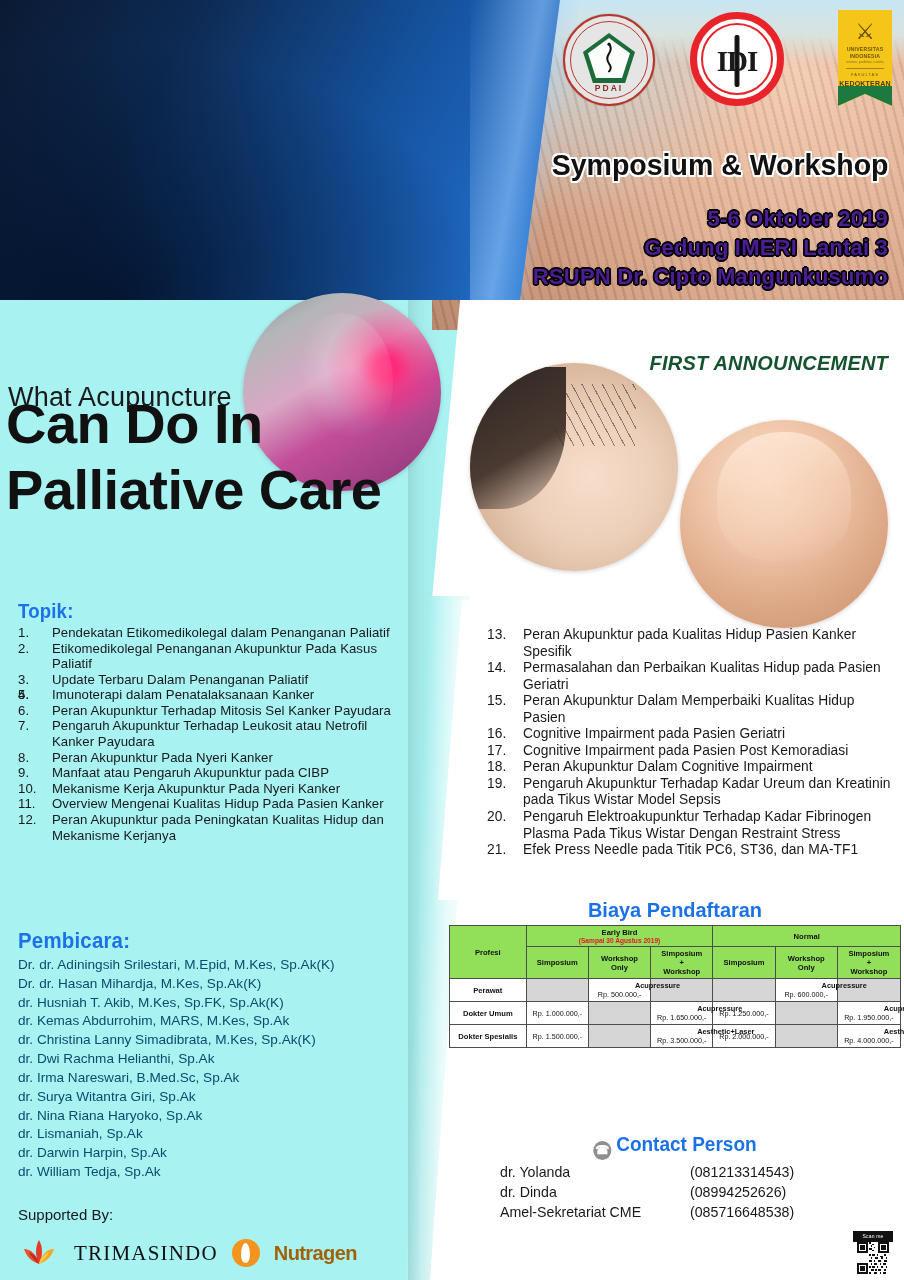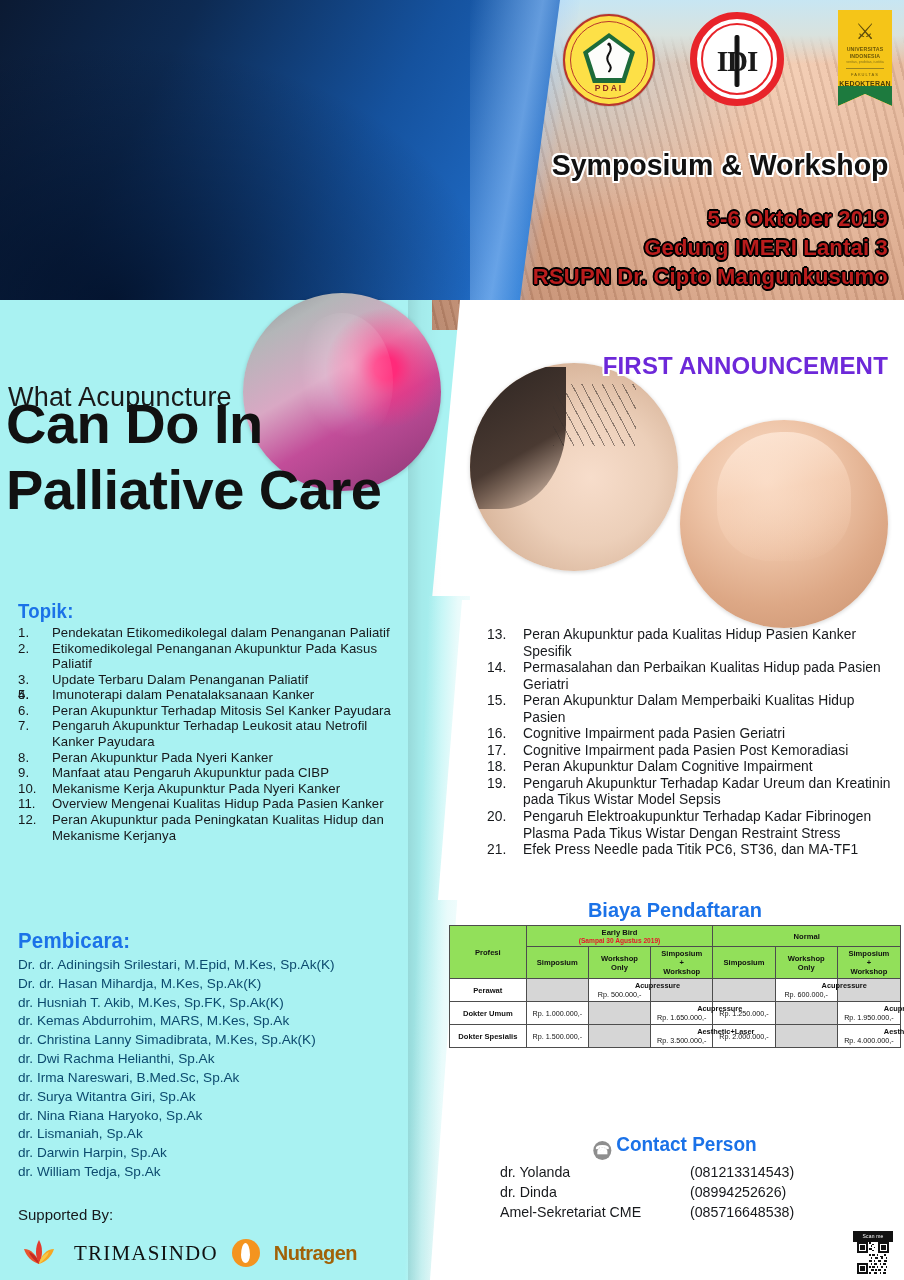--- a/index.html
+++ b/index.html
@@ -92,21 +92,21 @@
   .white-wedge {
     position:absolute; left:430px; top:300px; width:474px; height:320px;
     background:#ffffff;
     clip-path: polygon(30px 0, 474px 0, 474px 320px, 0 320px);
     z-index:2;
   }
 
   
   .logo-pdai {
     position:absolute; left:563px; top:14px; width:92px; height:92px; border-radius:50%;
-    background:#fde047; border:2px solid #b8352c; z-index:10;
+    background:#e5e5e5; border:2px solid #b8352c; z-index:10;
     box-shadow:0 0 0 1px rgba(0,0,0,0.08);
   }
   .pdai-inner{
     position:absolute; inset:5px; border-radius:50%; border:1px solid #b8352c;
   }
   .pdai-penta{
     position:absolute; left:50%; top:50%; width:52px; height:50px;
     transform:translate(-50%,-54%);
     background:#1d6b3a;
     clip-path:polygon(50% 0%, 100% 38%, 81% 100%, 19% 100%, 0% 38%);
@@ -168,21 +168,21 @@
     transform:scaleX(0.95); transform-origin:right;
     text-shadow:
       -1.6px -1.6px 0 #fff, 1.6px -1.6px 0 #fff, -1.6px 1.6px 0 #fff, 1.6px 1.6px 0 #fff,
       0 -1.8px 0 #fff, 0 1.8px 0 #fff, -1.8px 0 0 #fff, 1.8px 0 0 #fff;
     white-space:nowrap;
   }
   .sym-lines{
     position:absolute; right:16px; top:204px; z-index:12; text-align:right;
   }
   .sym-lines div{
-    font-size:22px; font-weight:bold; color:#b91c1c; line-height:1.32;
+    font-size:22px; font-weight:bold; color:#4c1d95; line-height:1.32;
     letter-spacing:0.2px;
     text-shadow:
       -1.4px -1.4px 0 #000, 1.4px -1.4px 0 #000, -1.4px 1.4px 0 #000, 1.4px 1.4px 0 #000,
       0 -1.6px 0 #000, 0 1.6px 0 #000, -1.6px 0 0 #000, 1.6px 0 0 #000;
     white-space:nowrap;
   }
 
   
   .kicker{
     position:absolute; left:8px; top:354px; z-index:8;
@@ -233,25 +233,26 @@
   }
   .circ-press::after{
     content:""; position:absolute; left:18%; top:6%; width:64%; height:62%;
     background:
       linear-gradient(168deg, rgba(255,235,220,0.85) 0%, rgba(250,215,190,0.5) 45%, rgba(230,180,150,0) 100%);
     border-radius:48% 48% 40% 40%;
   }
 
   .first-ann{
     position:absolute; right:16px; top:352px; z-index:12;
-    font-size:24px; font-weight:bold; color:#6d28d9; letter-spacing:0.2px;
+    font-size:20px; font-weight:bold; color:#14532d; letter-spacing:0.2px;
     text-shadow:
       -1.5px -1.5px 0 #fff, 1.5px -1.5px 0 #fff, -1.5px 1.5px 0 #fff, 1.5px 1.5px 0 #fff,
       0 -1.7px 0 #fff, 0 1.7px 0 #fff, -1.7px 0 0 #fff, 1.7px 0 0 #fff;
     white-space:nowrap;
+    font-style:italic;
   }
 
   
   .section-h{
     font-size:20px; font-weight:bold; color:#1b72e8;
     font-family:"Liberation Sans Narrow","Liberation Sans",sans-serif;
     transform:scaleX(0.93); transform-origin:left; letter-spacing:0.2px;
   }
   .topics-left{
     position:absolute; left:18px; top:600px; width:388px; z-index:8;

